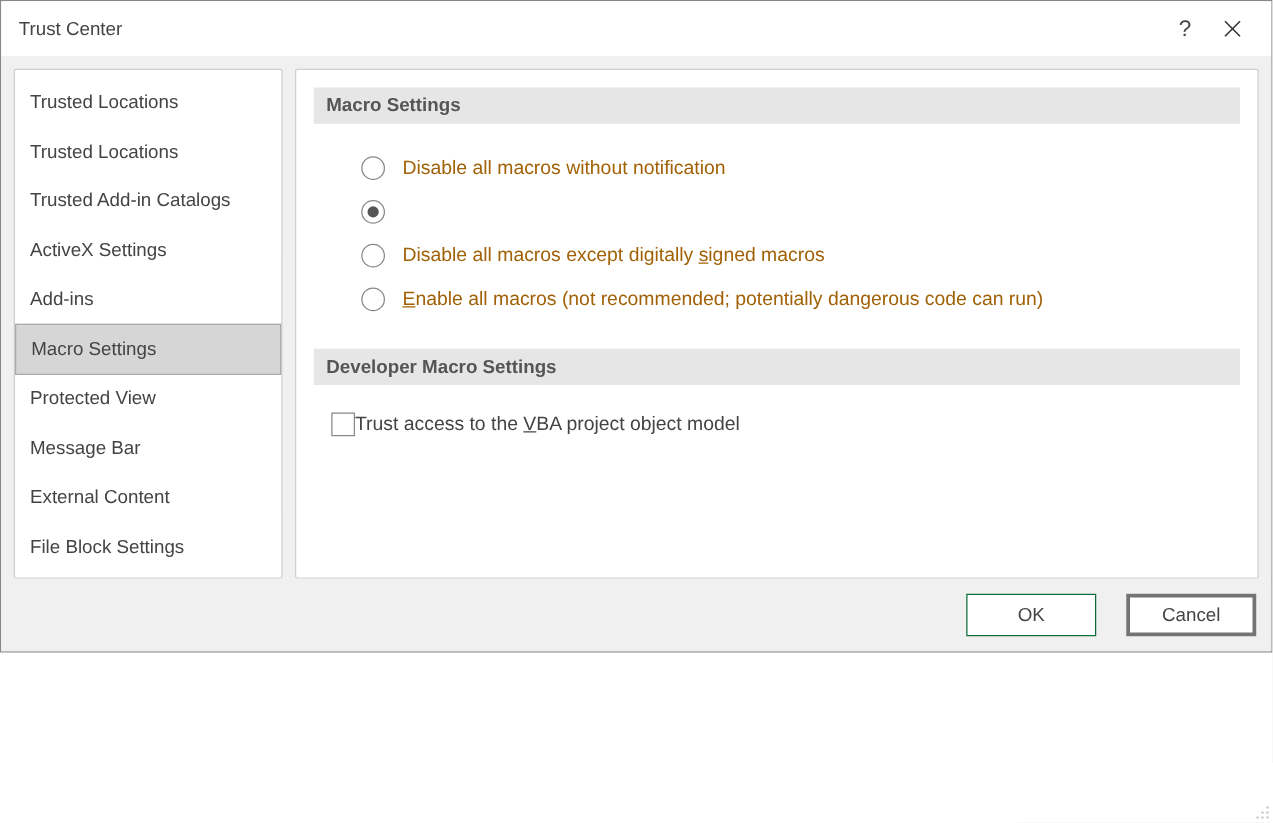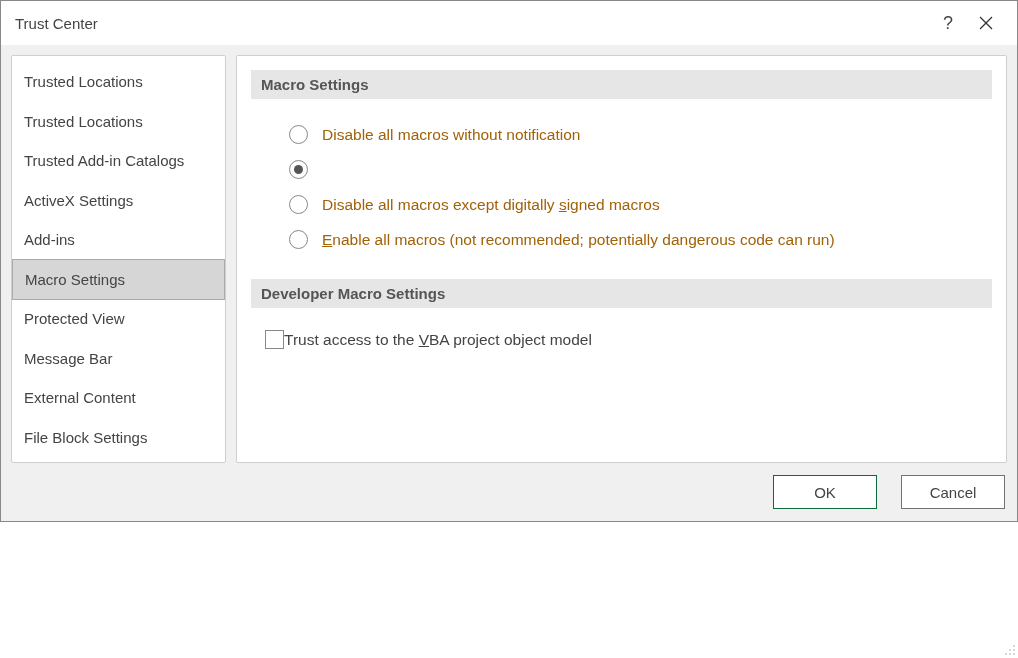--- a/index.html
+++ b/index.html
@@ -131,21 +131,21 @@
       background: #f0f0f0;
       display: flex;
       justify-content: flex-end;
       gap: 24px;
       padding: 12px 12px 12px 12px;
     }
     .btn {
       min-width: 104px;
       height: 34px;
       background: #fff;
-      border: 1px solid #737373;
+      border: 3px solid #737373;
       color: #444;
       font-size: 15px;
       display: flex;
       align-items: center;
       justify-content: center;
       cursor: default;
     }
     .btn.primary {
       border: 1.5px solid #0b6b3a;
     }

